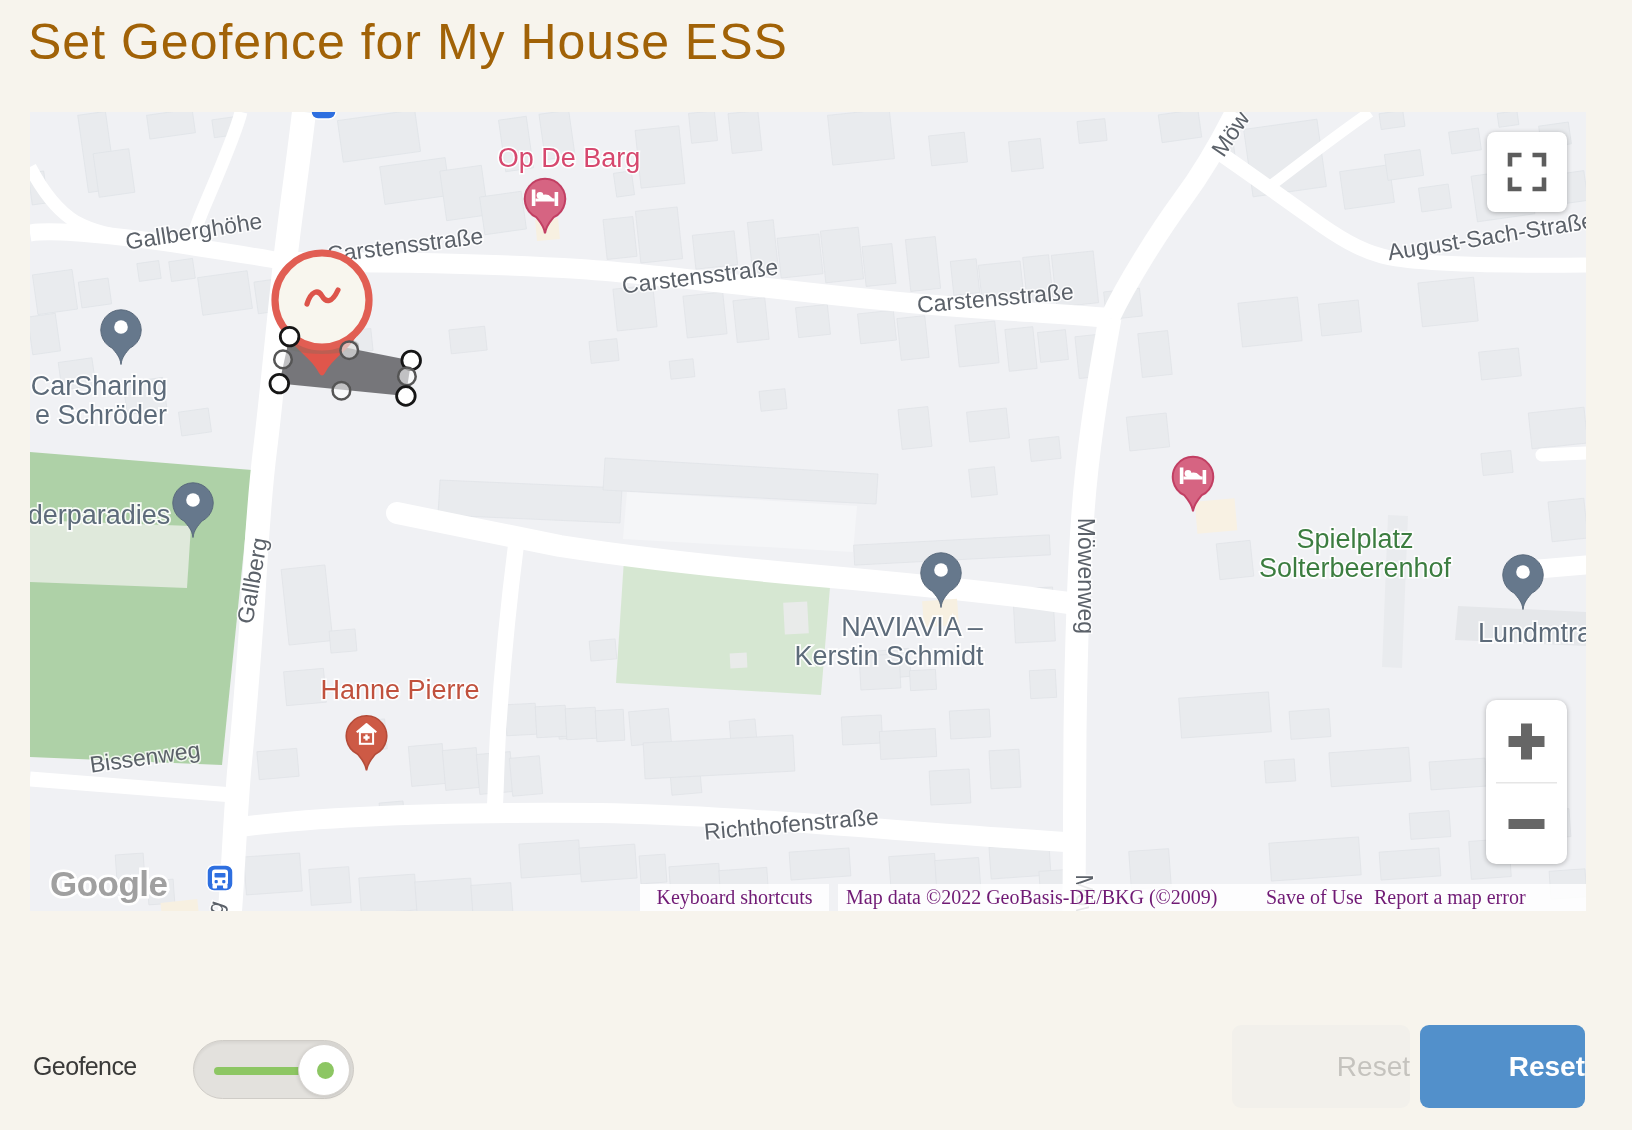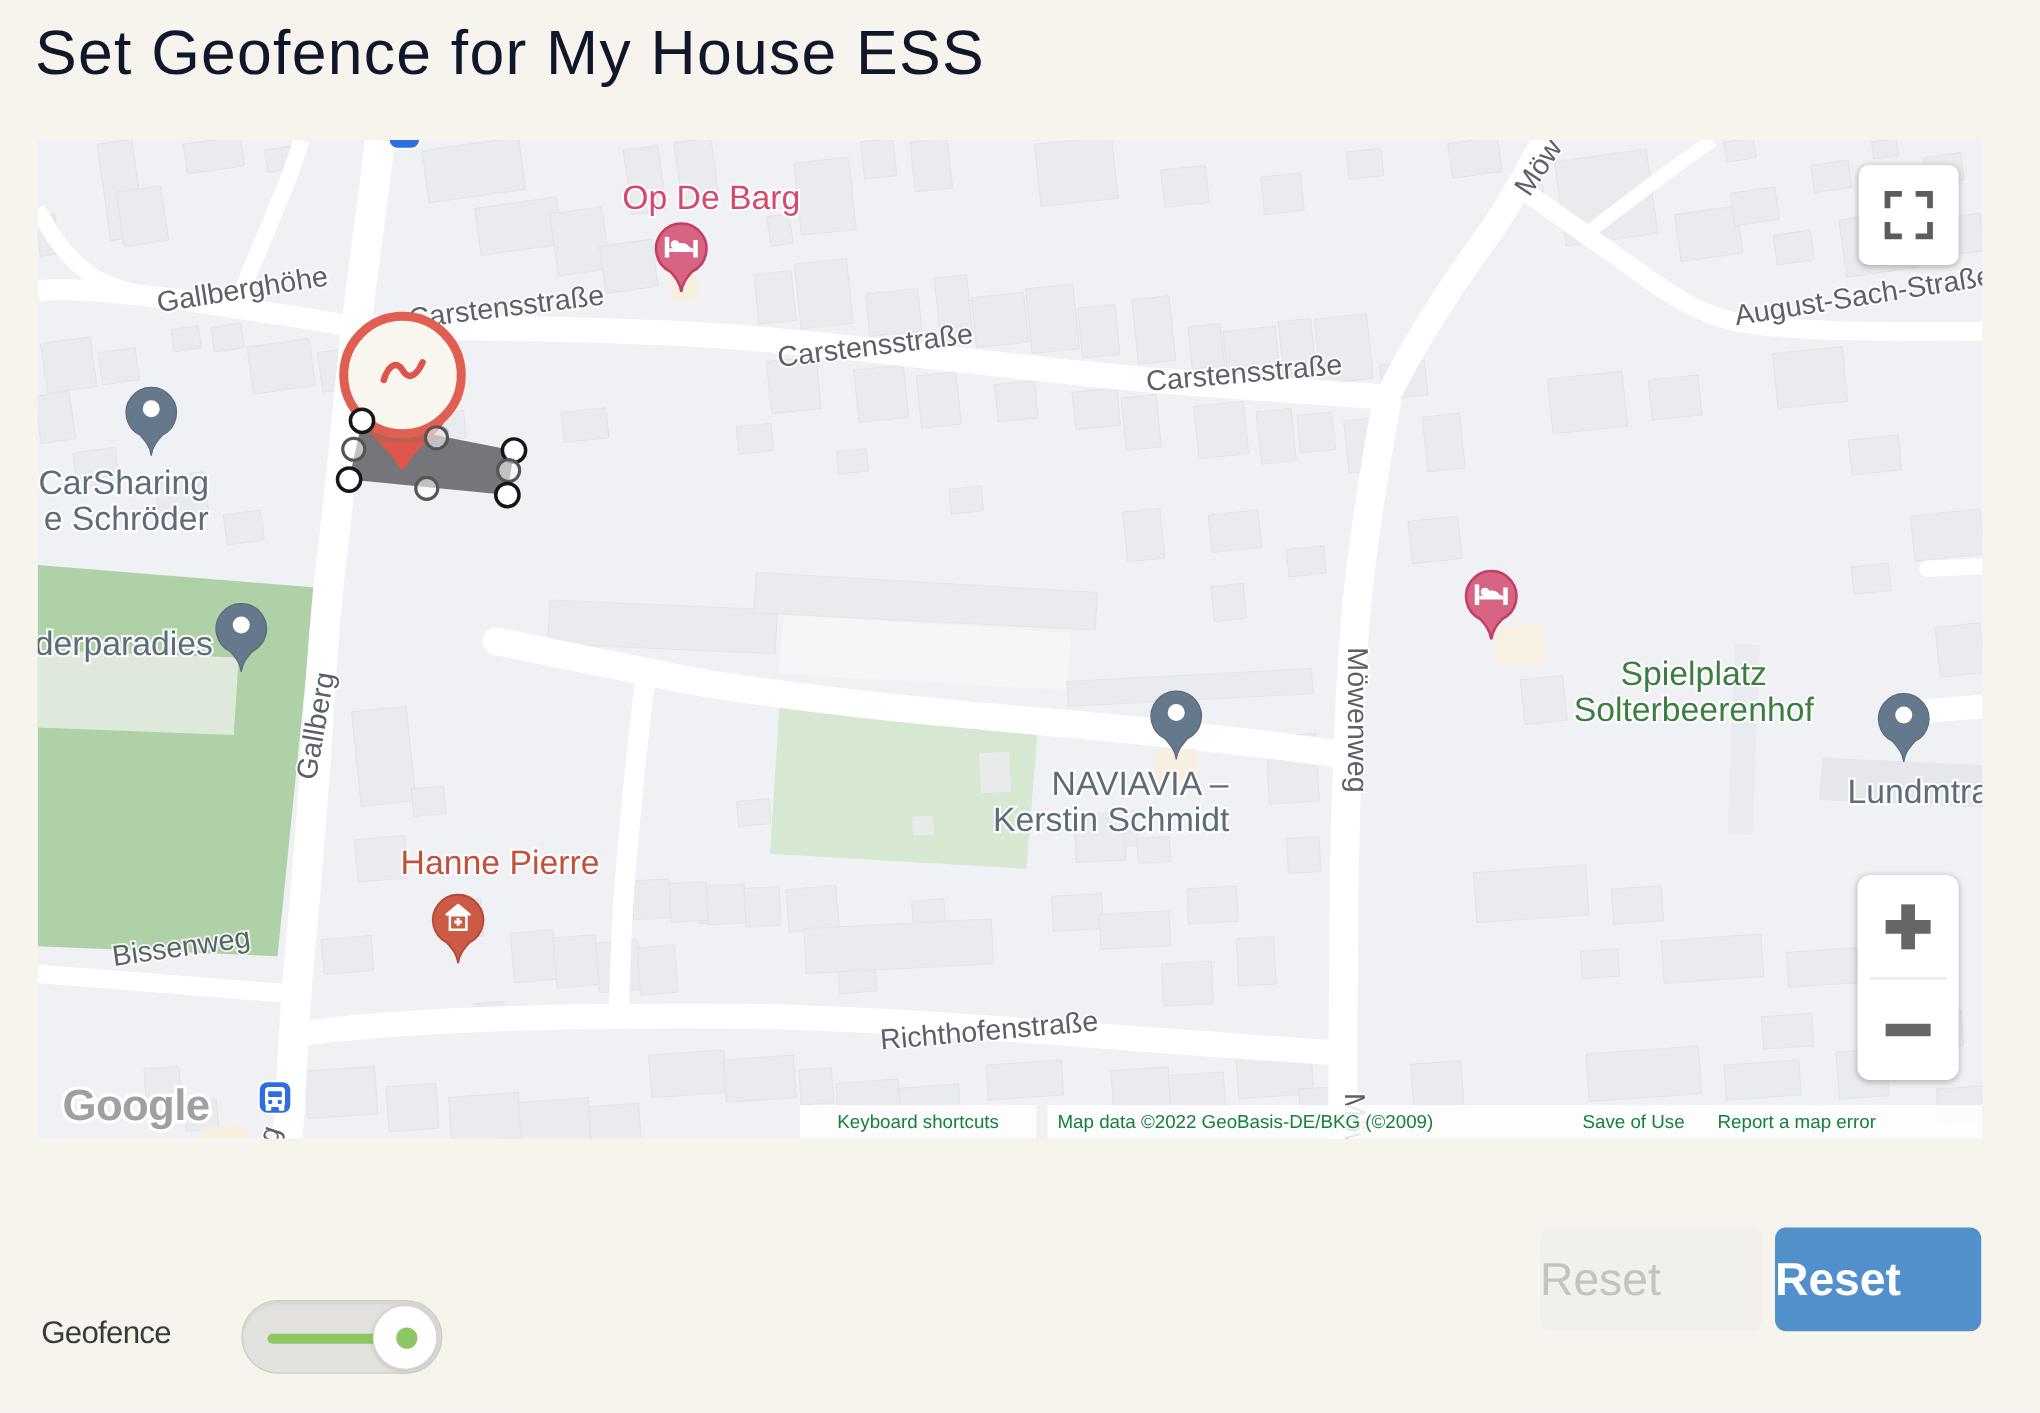--- a/index.html
+++ b/index.html
@@ -1,26 +1,26 @@
 <!DOCTYPE html>
 <html><head>
 <meta charset="utf-8">
 <style>
   * { margin:0; padding:0; box-sizing:border-box; }
   html,body { width:1632px; height:1130px; background:#f7f4ed; font-family:"Liberation Sans",sans-serif; overflow:hidden; }
   .page { position:relative; width:1632px; height:1130px; }
-  .title { position:absolute; left:28px; top:13px; font-size:50px; font-weight:400; color:#0f172a; letter-spacing:1px; }
+  .title { position:absolute; left:28px; top:13px; font-size:50px; font-weight:400; color:#a16207; letter-spacing:1px; }
   .map { position:absolute; left:30px; top:112px; width:1556px; height:799px; background:#f0f1f4; overflow:hidden; }
   .street { fill:#5b6169; font-size:23px; paint-order:stroke; stroke:#ffffff; stroke-width:3px; stroke-opacity:.8; }
   .poi { fill:#5d6b7a; font-size:27px; paint-order:stroke; stroke:#ffffff; stroke-width:3.4px; stroke-opacity:.9; }
   .bld { fill:#e9ebee; stroke:#dfe2e6; stroke-width:0.7; }
   .road { stroke:#ffffff; fill:none; }
   .ctl { position:absolute; background:#fff; box-shadow:0 1px 5px rgba(0,0,0,.28); }
-  .attr { position:absolute; height:27px; background:rgba(255,255,255,.85); font-size:15px; color:#15803d; line-height:27px; }
-  .btn { position:absolute; top:982px; height:83px; border-radius:9px; font-size:37px; text-align:left; line-height:83px; }
+  .attr { position:absolute; height:27px; background:rgba(255,255,255,.85); font-size:20px; color:#701a75; line-height:27px;font-family:Liberation Serif, serif; }
+  .btn { position:absolute; top:1025px; height:83px; border-radius:9px; font-size:28px; text-align:right; line-height:83px; }
 </style>
 </head>
 <body>
 <div class="page">
 
 <div class="title">Set Geofence for My House ESS</div>
 
 <div class="map">
 <svg width="1556" height="799" viewBox="0 0 1556 799">
 

